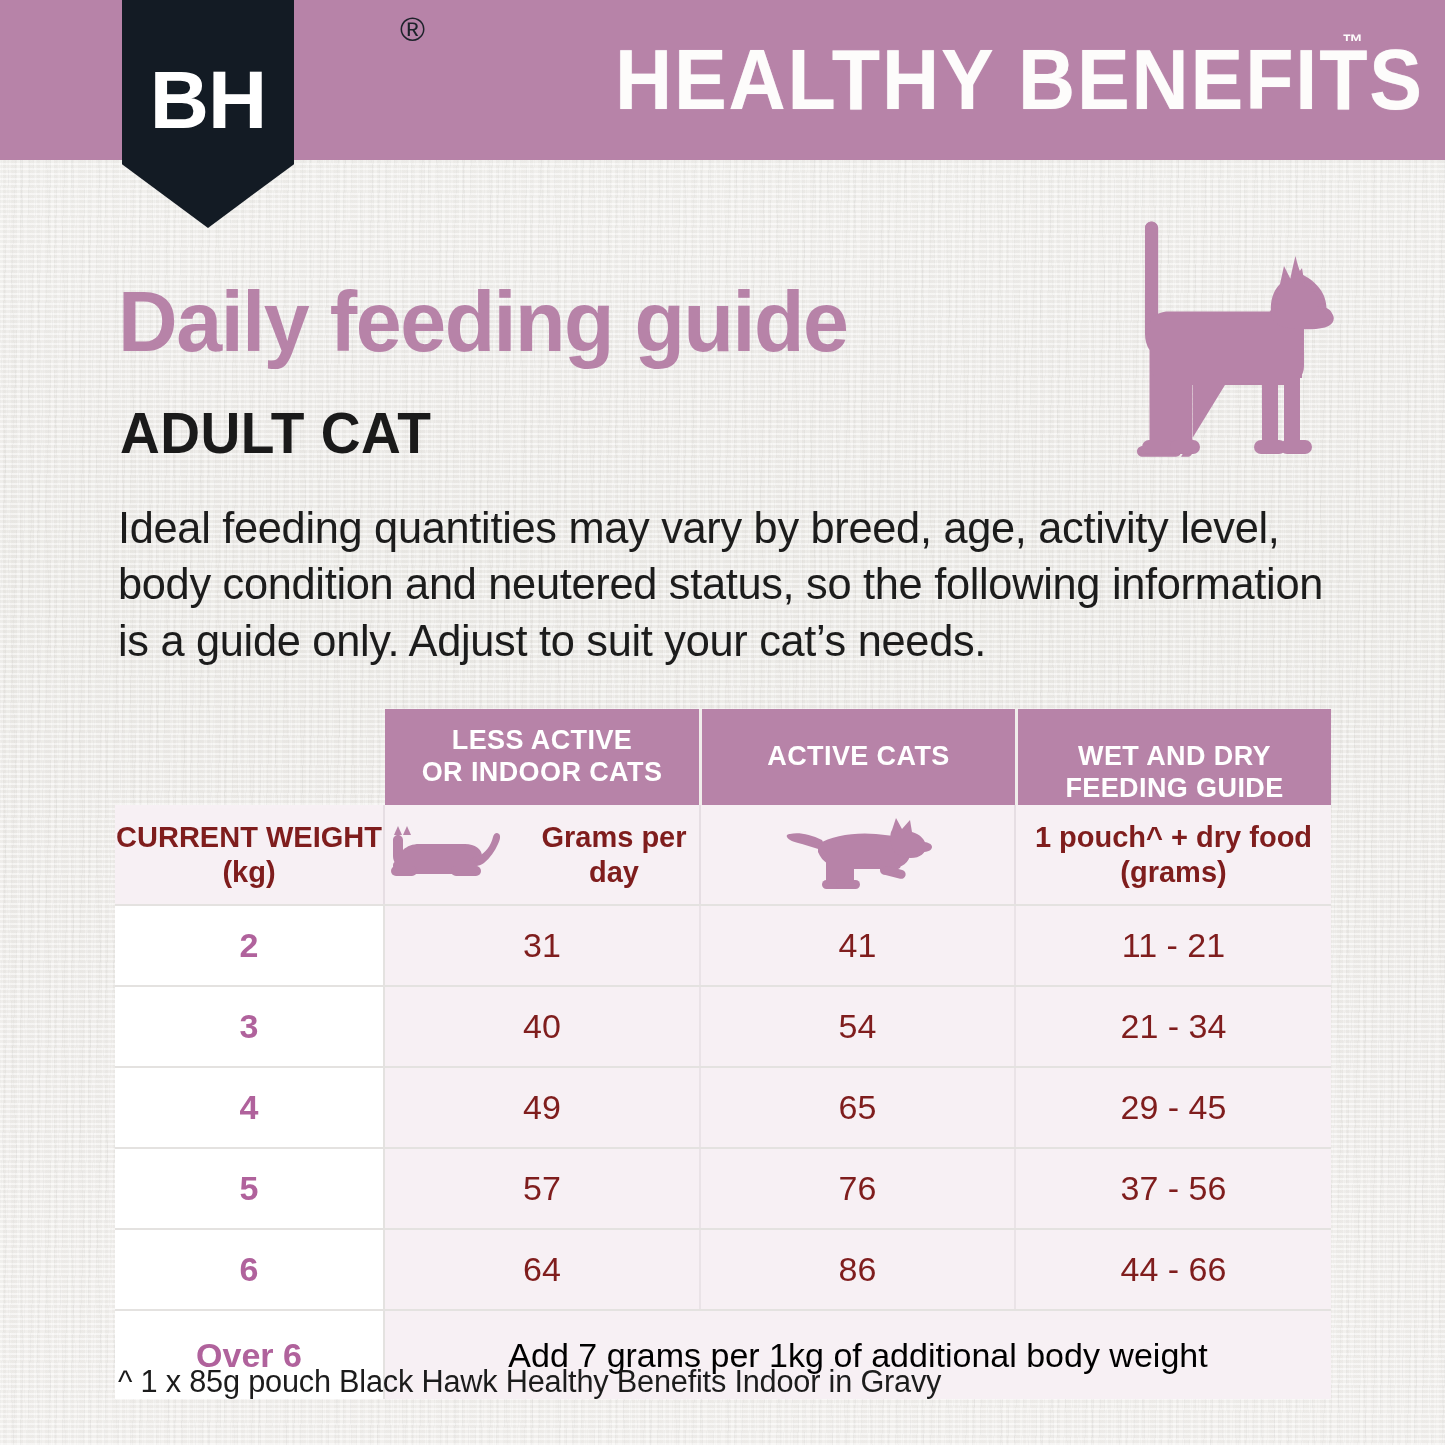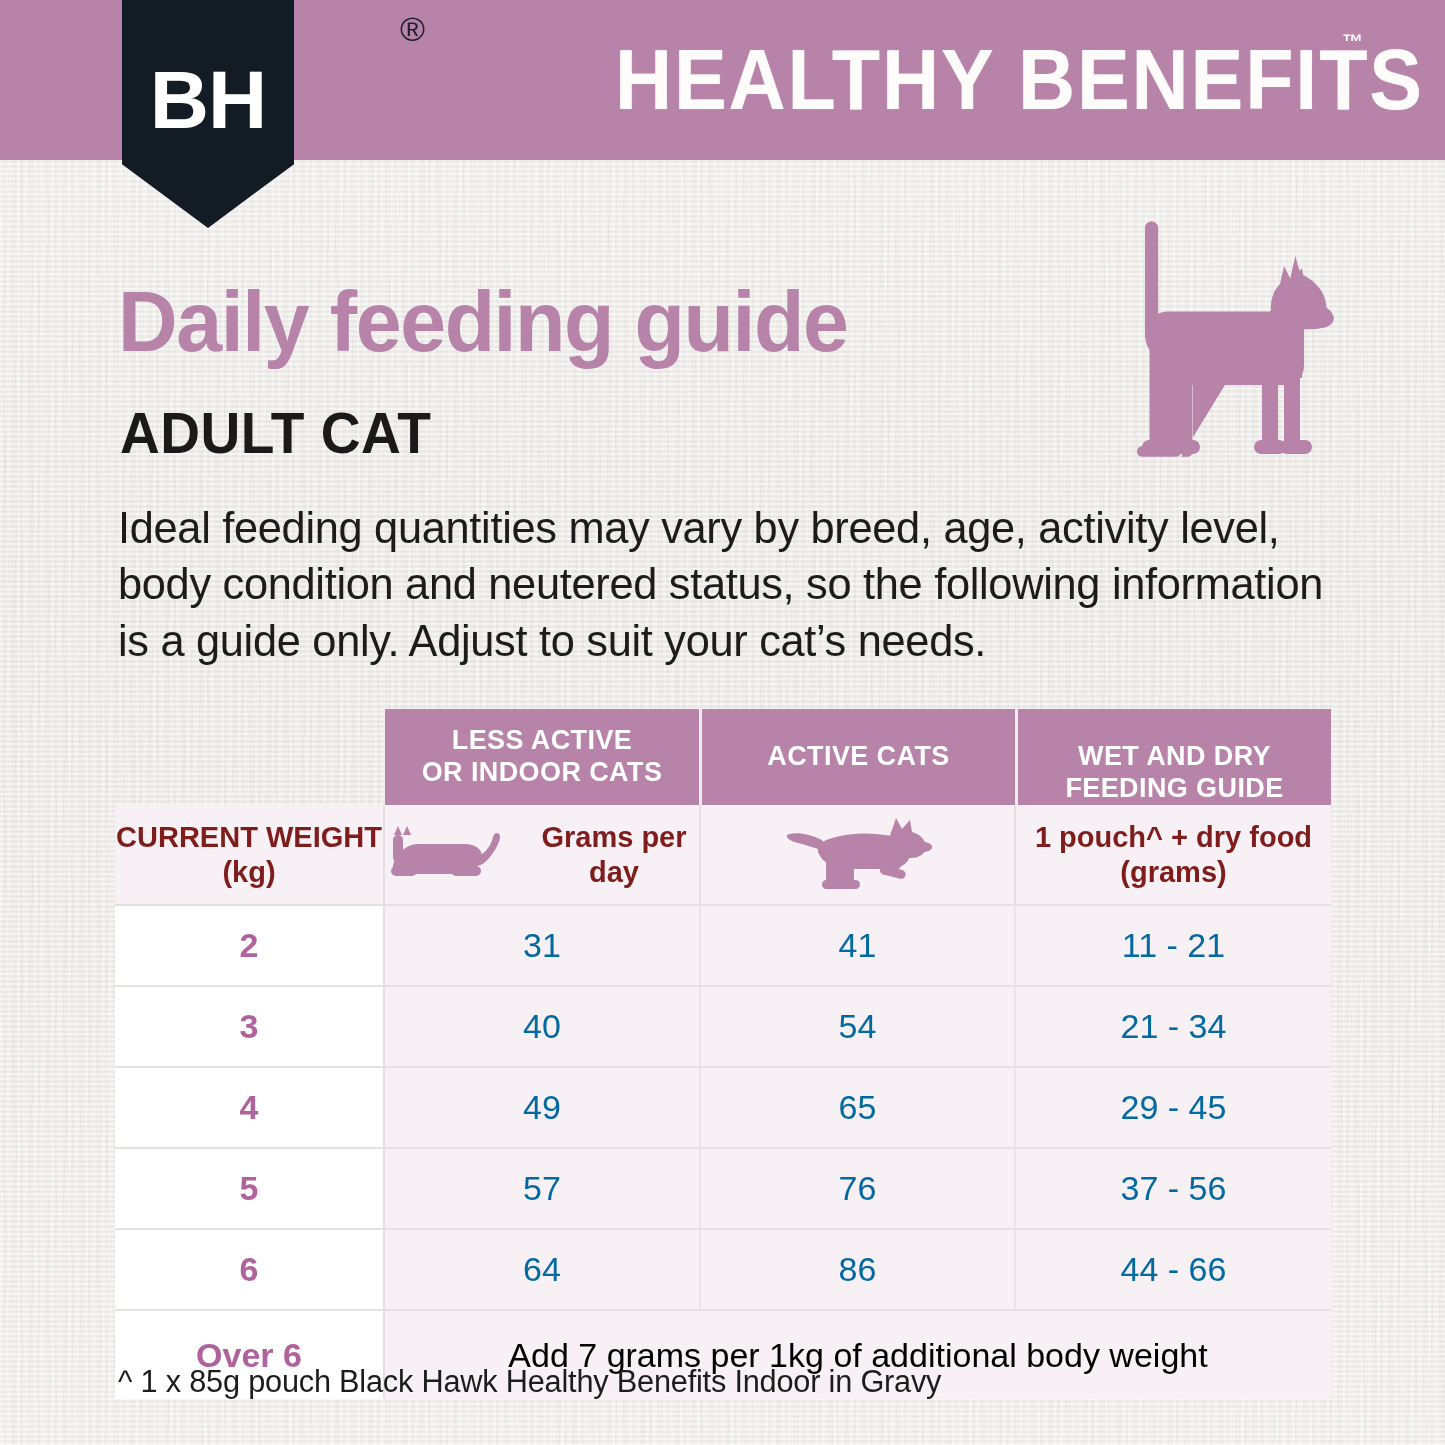--- a/index.html
+++ b/index.html
@@ -136,21 +136,21 @@
     border-right:2px solid #eae3e7;
   }
   .cell:last-child{border-right:none;}
   .cell-w{
     width:270px;background:#ffffff;
     color:#b0629c;font-weight:bold;font-size:34px;
     border-right:2px solid #e4e2e0;
   }
   .cell-v{
     width:316px;background:#f7f0f4;
-    color:#0369a1;font-size:34px;
+    color:#7f1d1d;font-size:34px;
   }
   .cell-v.c2{width:315px;text-align:center;}
   .cell-v.c3{width:315px;}
   .row.last{height:88px;}
   .row.last .cell-w{font-size:34px;}
   .cell-span{
     width:946px;background:#f7f0f4;
     display:flex;align-items:center;justify-content:center;
     color:#000000;font-size:34px;
   }

